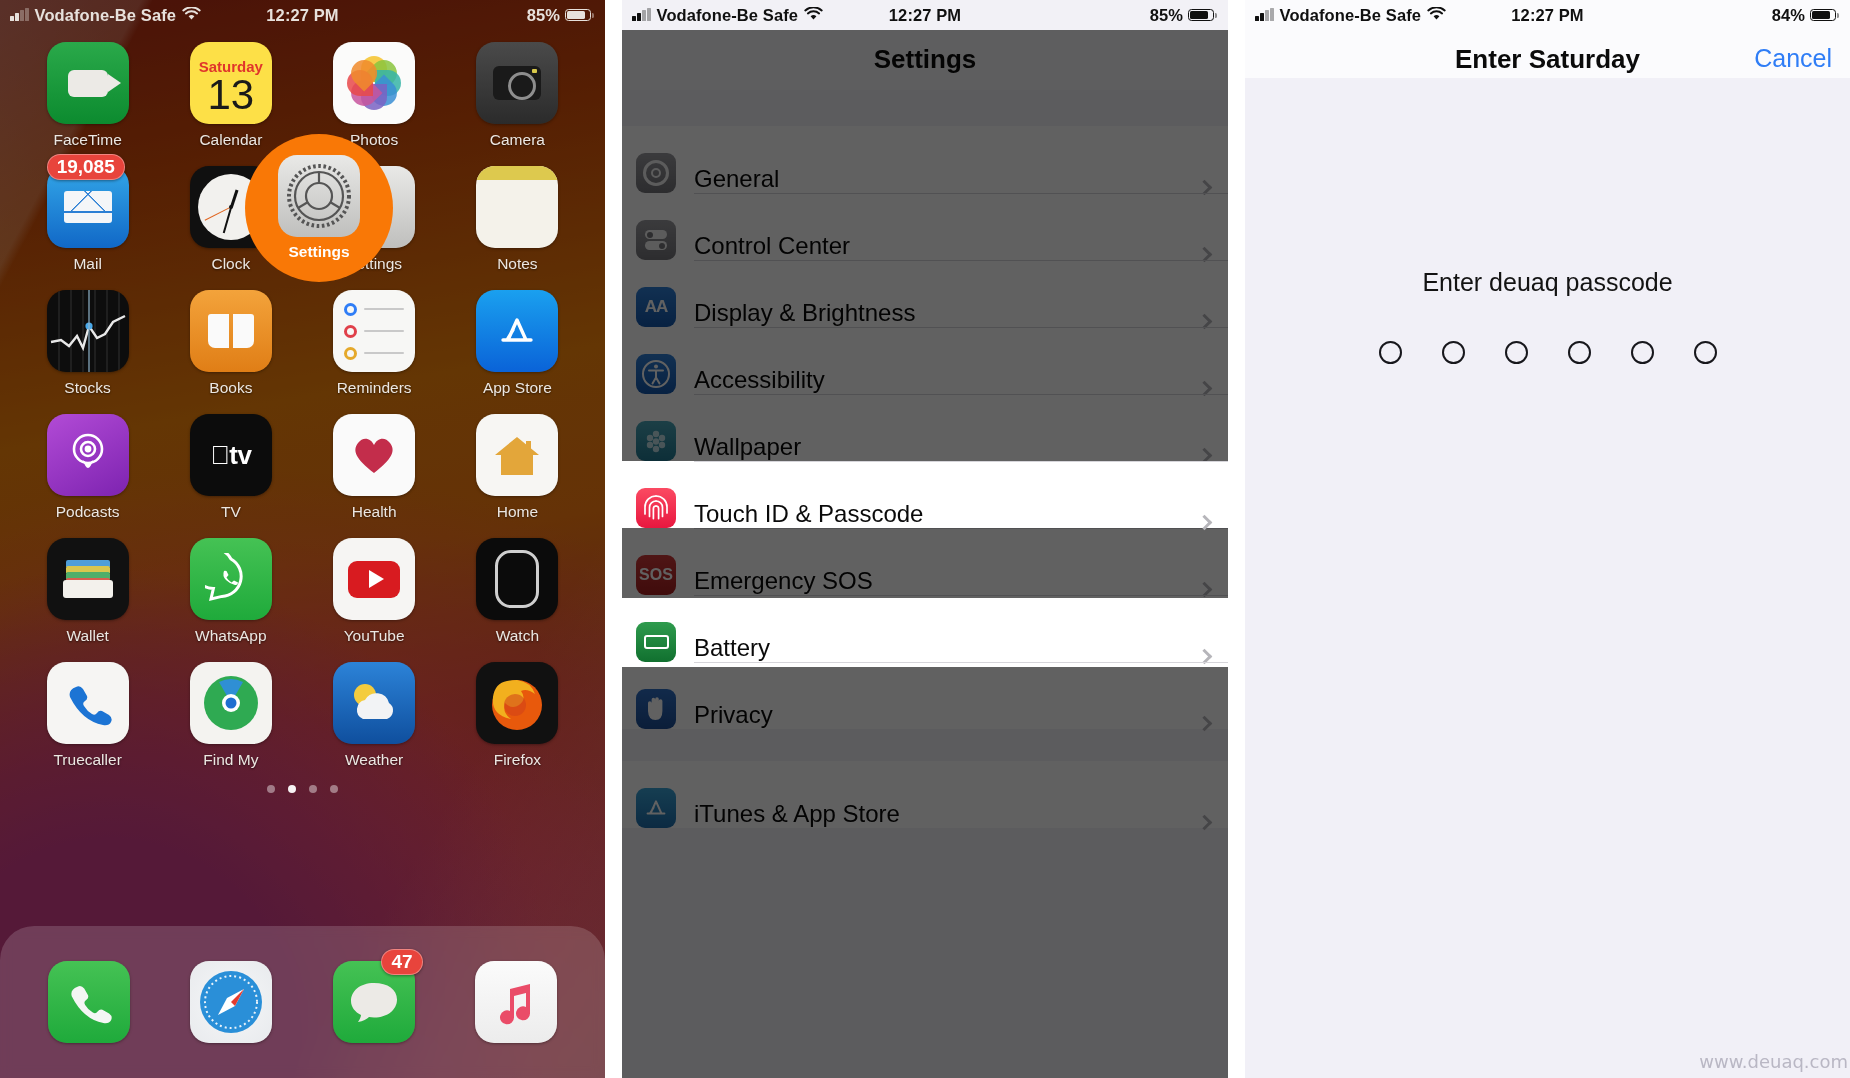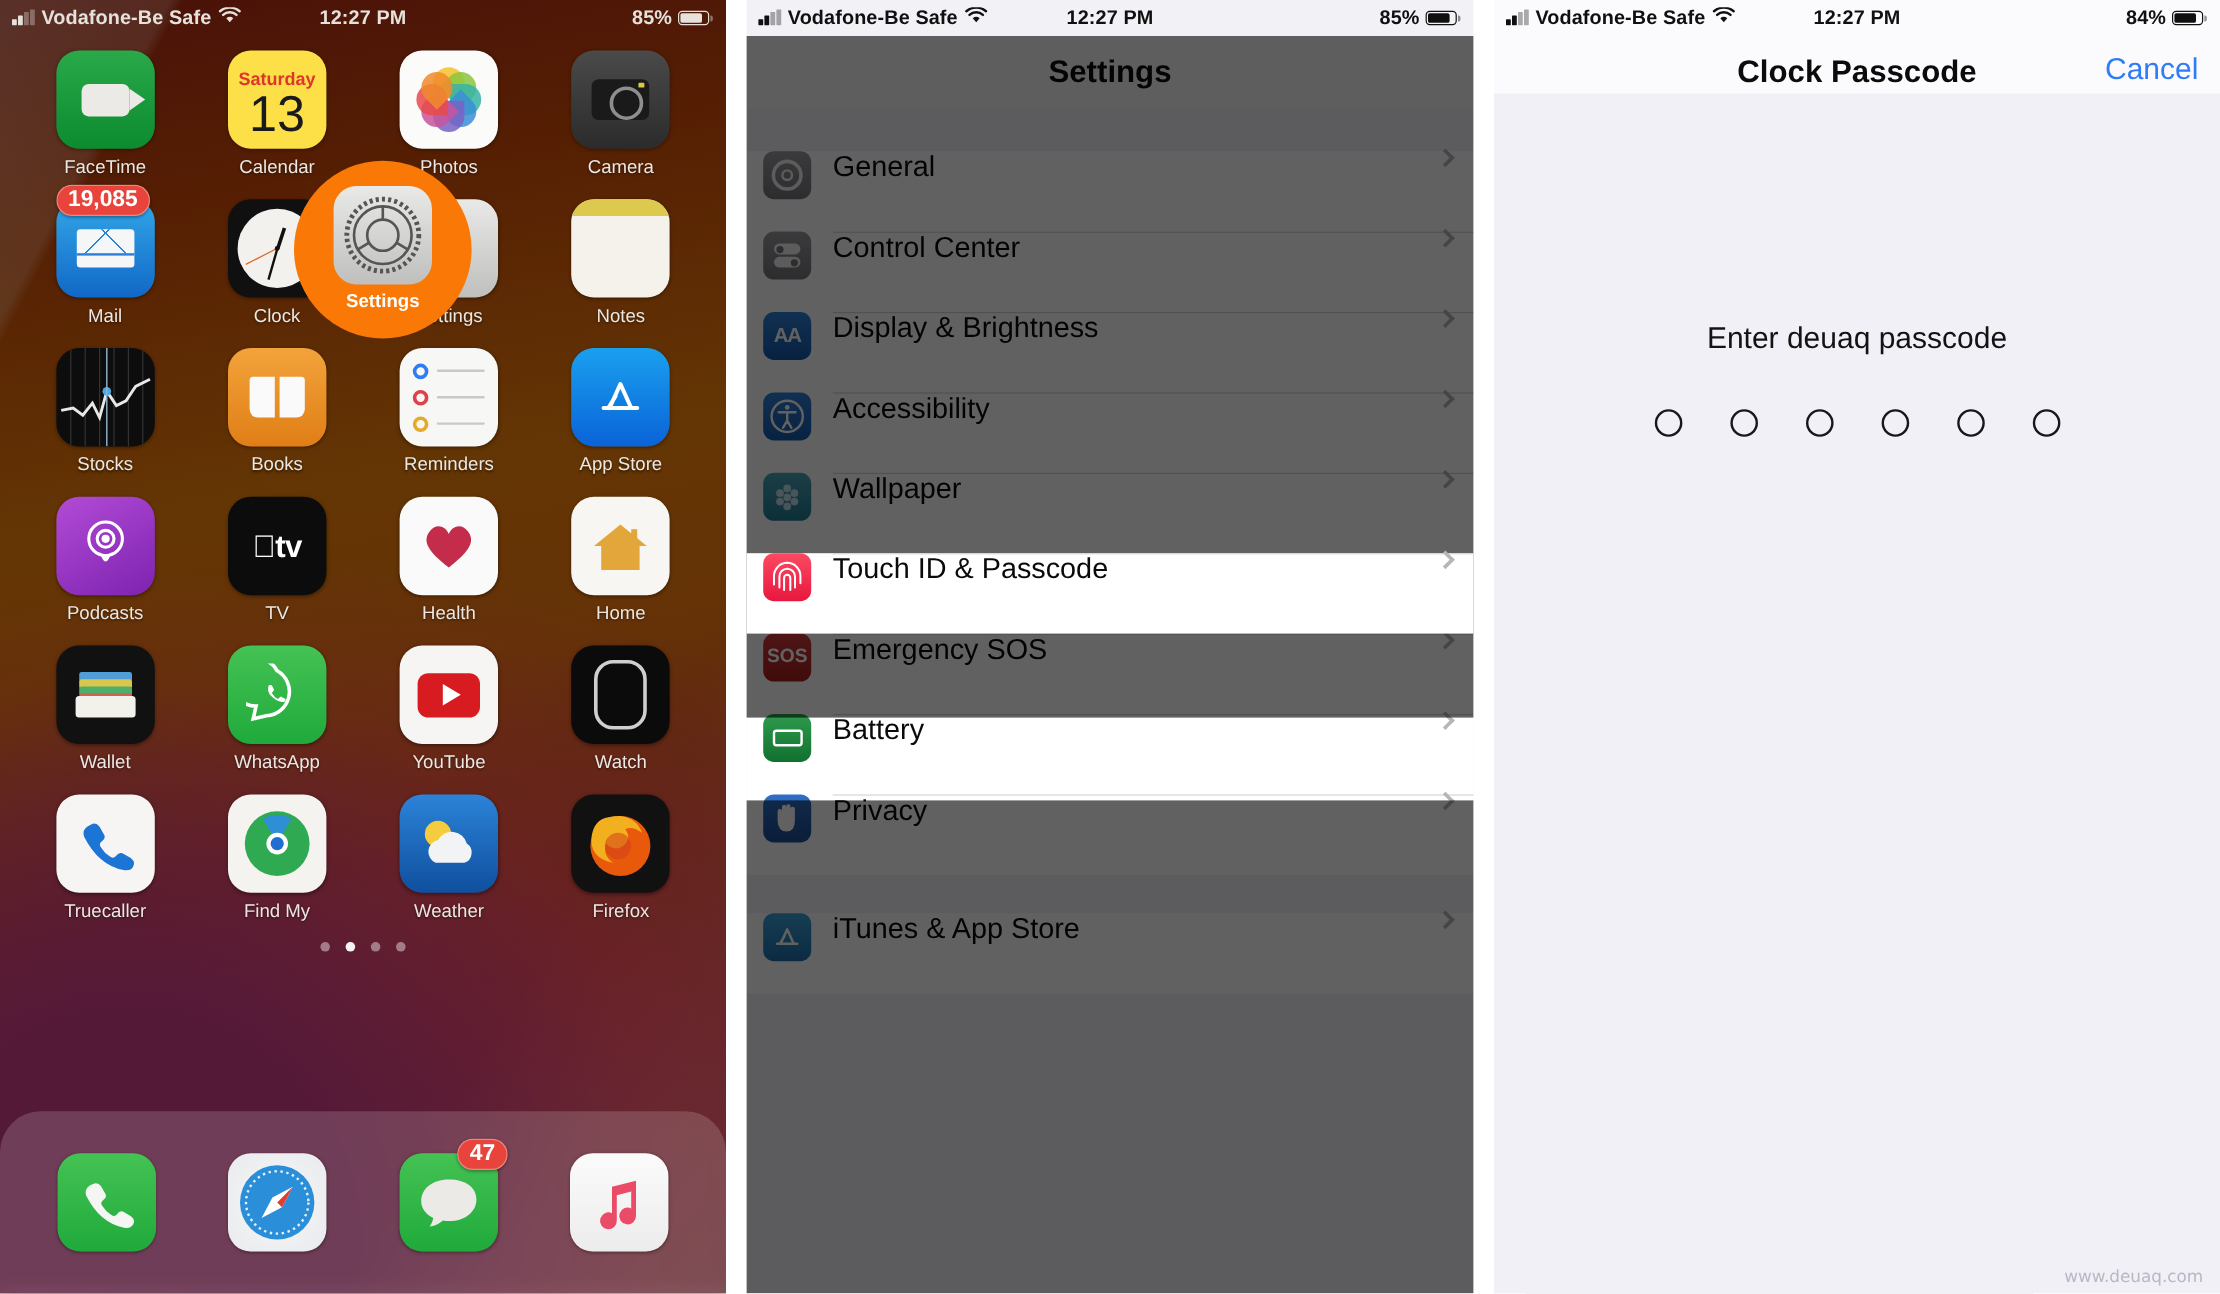--- a/index.html
+++ b/index.html
@@ -173,21 +173,21 @@
   .i-settings { background: linear-gradient(180deg,#e9e9e7,#bfbfbd); }
 
   
   .p2 { background:#ffffff; }
   .sv { position:absolute; inset:0; background:#f2f1f6; }
   .nav { height: 60px; display:flex; align-items:flex-start; justify-content:center; padding-top: 14px;
          font-size: 26px; font-weight: bold; color:#0b0b0b; background:#f7f7f9; }
   .grp { background:#ffffff; }
   .gap-block { height: 36px; }
   .gap-block.sm { height: 32px; }
-  .row { display:flex; align-items:flex-start; height: 67px; padding-left: 14px; position:relative; }
+  .row { display:flex; align-items:flex-end; height: 67px; padding-left: 14px; position:relative; }
   .row + .row::before { content:""; position:absolute; left: 72px; right:0; top:0; height:1px; background:#d6d5da; }
   .rico { width: 40px; height: 40px; border-radius: 9px; flex: 0 0 40px; display:flex; align-items:center; justify-content:center;
           overflow:hidden; position:relative; }
   .rlbl { font-size: 24px; color:#0a0a0a; margin-left: 18px; }
   .chev { margin-left:auto; margin-right: 18px; width:11px; height:11px; border-right:3px solid #b6b5ba; border-top:3px solid #b6b5ba;
           transform: rotate(45deg); }
   .dim-overlay { position:absolute; left:0; right:0; background: rgba(0,0,0,.62); z-index: 30; pointer-events:none; }
   .hl-row { position:relative; z-index: 35; background:#fff; }
 
   .s-general { background: linear-gradient(180deg,#9a9a9f,#76767b); }
@@ -211,21 +211,21 @@
   
   .p3 { background:#f2f1f7; }
   .pc-nav { height: 60px; background:#fbfbfd; display:flex; align-items:flex-start; padding-top: 14px; position:relative; }
   .pc-title { position:absolute; left:0; right:0; text-align:center; font-size: 26px; font-weight: bold; color:#0b0b0b; }
   .pc-cancel { margin-left:auto; margin-right: 18px; font-size: 25px; color:#2f7df6; position:relative; z-index:2; }
   .pc-body { position:absolute; left:0; right:0; top:78px; bottom:0; background:#f1f0f7; }
   .pc-prompt { text-align:center; font-size: 25px; color:#131313; margin-top: 190px; }
   .pc-dots { display:flex; justify-content:center; gap: 40px; margin-top: 44px; }
   .pc-dots span { width: 23px; height: 23px; border-radius: 50%; border: 2.3px solid #17171c; display:block; }
 
-  .wm { position:absolute; right: 14px; bottom: 6px; font-size: 14px; color:#b9b7c4; z-index: 80; font-family:"DejaVu Sans", sans-serif; }
+  .wm { position:absolute; right: 2px; bottom: 6px; font-size: 18px; color:#b9b7c4; z-index: 80; font-family:"DejaVu Sans", sans-serif; }
 </style>
 </head>
 <body>
 
 <div class="stage">
 
   <div class="panel p1">
     <div class="home-wall"></div>
     <div class="home-dim"></div>
 
@@ -702,21 +702,21 @@
       <span class="sb-time">12:27 PM</span>
       <span class="sb-right">
         <span>84%</span>
         <span class="batt">
             <span style="width:84%"></span>
           </span>
       </span>
     </div>
 
     <div class="pc-nav">
-      <div class="pc-title">Clock Passcode</div>
+      <div class="pc-title">Enter Saturday</div>
       <div class="pc-cancel">Cancel</div>
     </div>
 
     <div class="pc-body">
       <div class="pc-prompt">Enter deuaq passcode</div>
       <div class="pc-dots">
         <span></span>
         <span></span>
         <span></span>
         <span></span>

